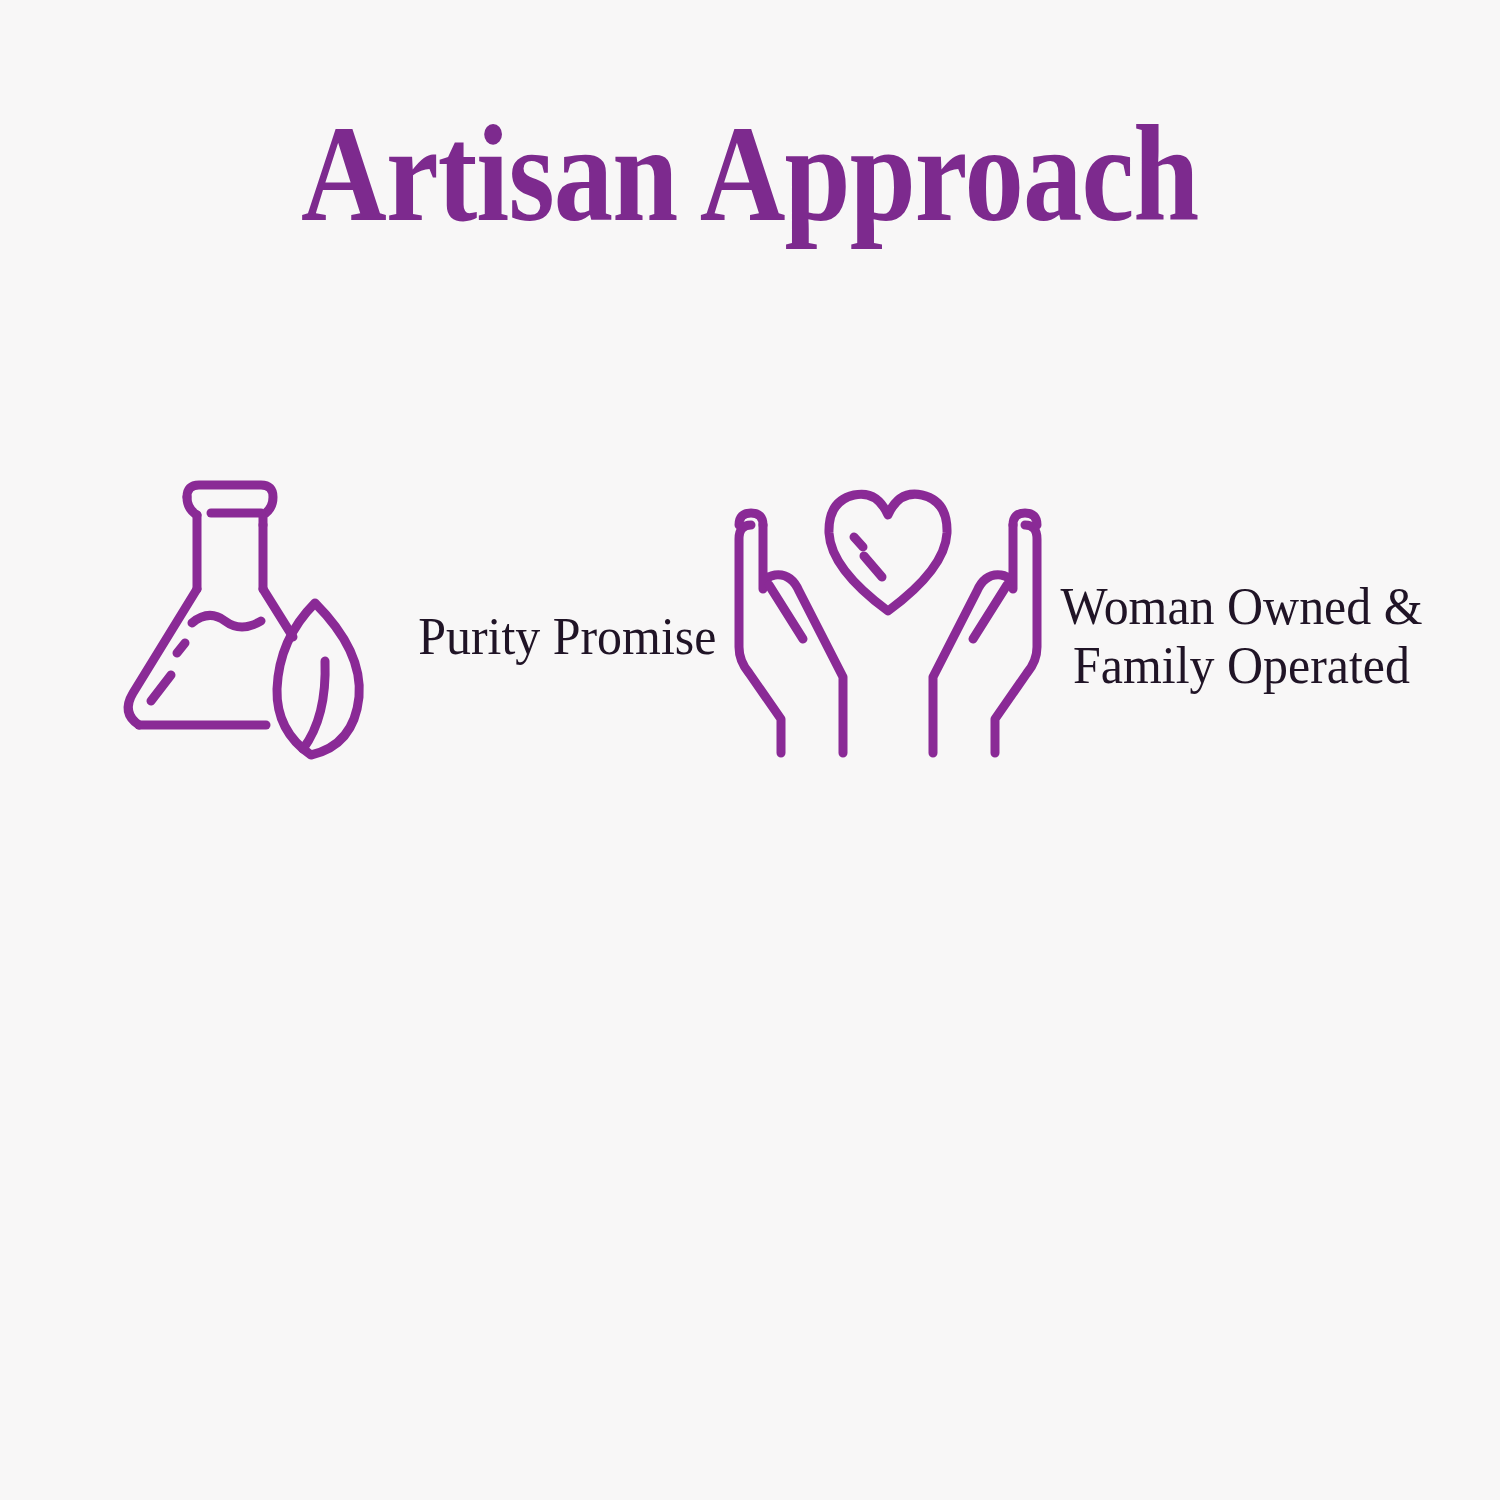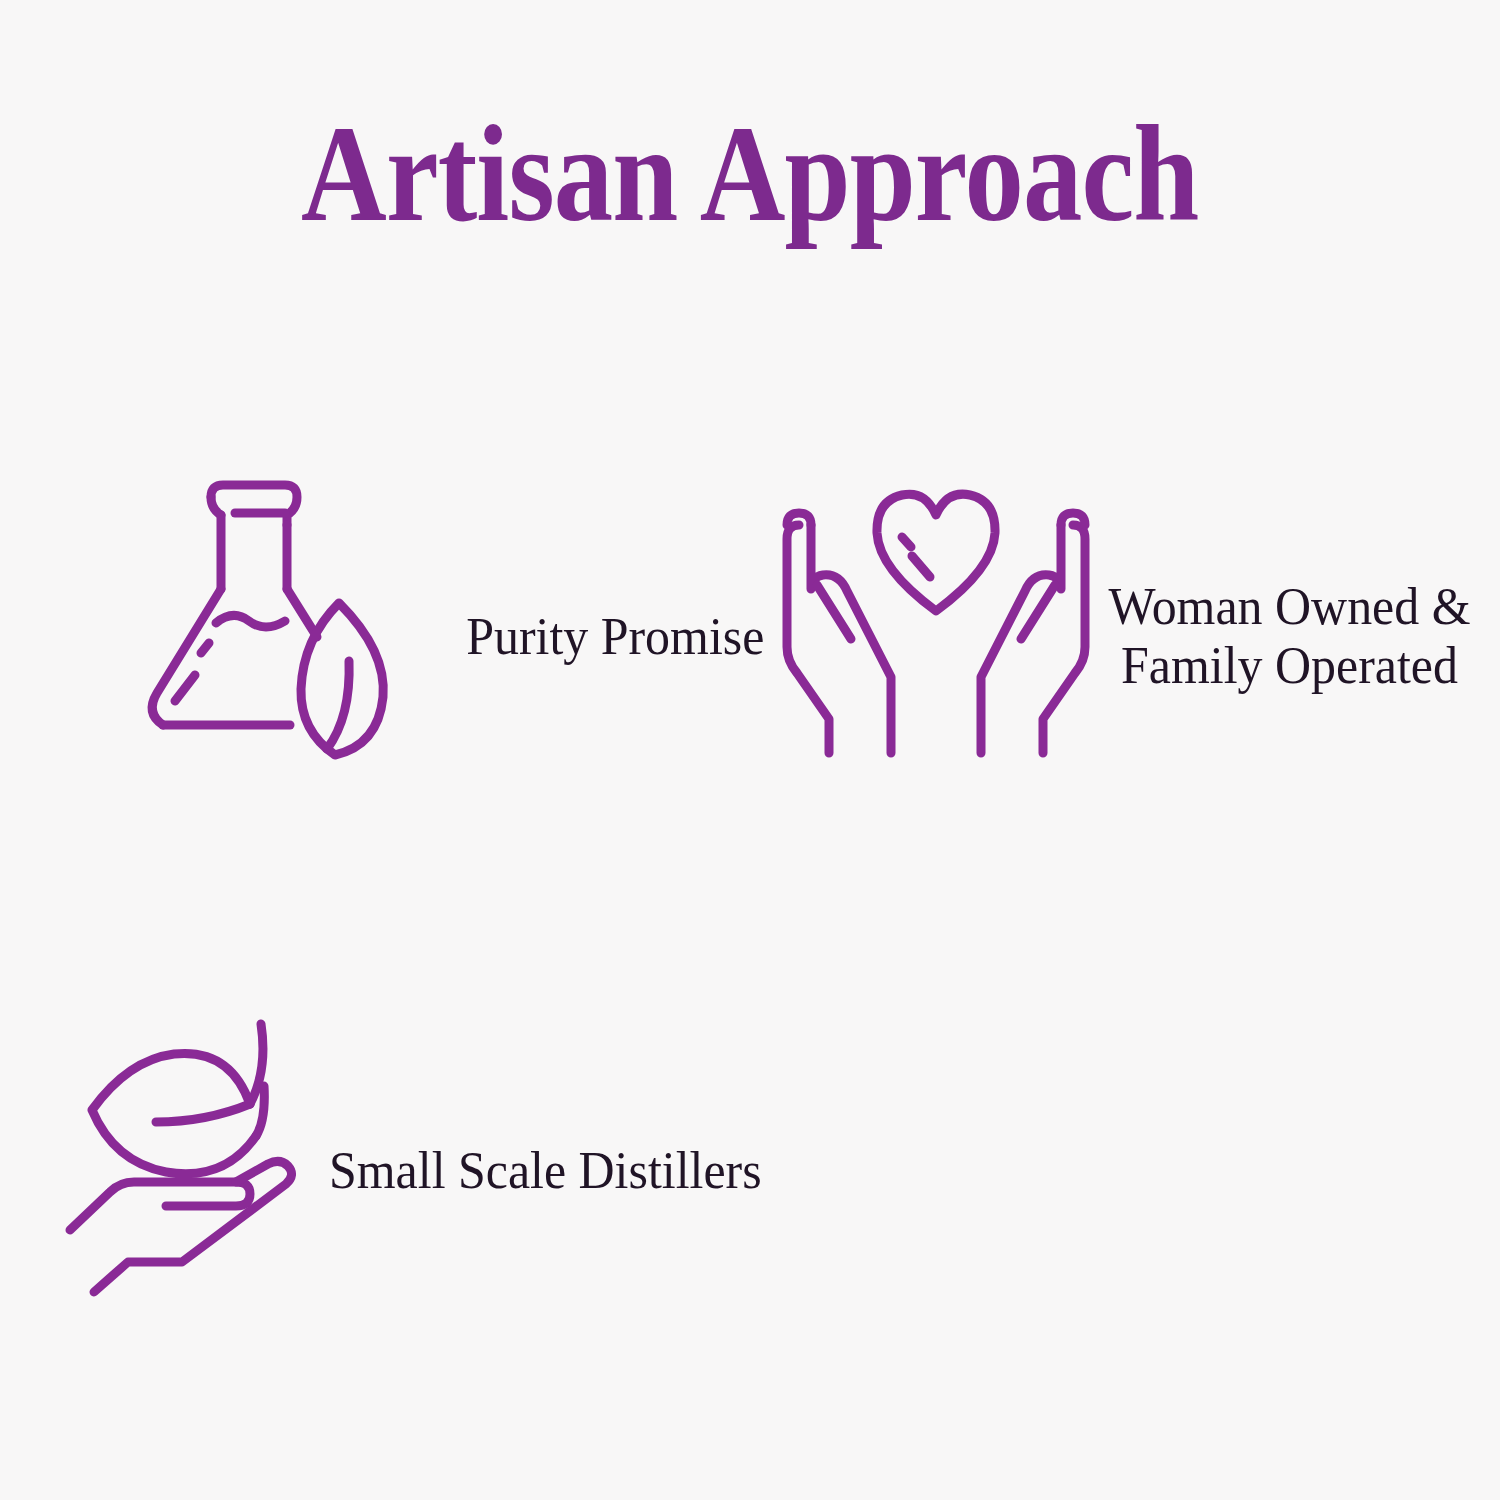--- a/index.html
+++ b/index.html
@@ -176,34 +176,16 @@
           <path class="ico-stroke" d="M290 52 L290 116 Q290 104 278 102 Q262 100 254 118 L210 204 L210 280"></path>
           <path class="ico-stroke" d="M284 112 L250 166"></path>
         </svg>
       </div>
       <div class="feature-label">
         <span class="line">Woman Owned &amp;</span>
         <span class="line">Family Operated</span>
       </div>
     </div>
 
-    <div class="feature cell-3 row-2">
-      <div class="feature-icon">
-        <svg width="250" height="280" viewBox="0 0 250 280" aria-hidden="true">
-
-          <path class="ico-stroke" d="M191 12 Q198 58 180 92"></path>
-          <path class="ico-stroke" d="M180 92 Q160 36 104 42 Q58 48 22 98 Q44 150 96 160 Q154 170 186 124"></path>
-          <path class="ico-stroke" d="M186 124 Q196 108 194 74"></path>
-
-          <path class="ico-stroke" d="M86 110 Q136 110 180 92"></path>
-
-          <path class="ico-stroke" d="M0 218 L40 180 Q50 170 64 170 L166 170 Q180 170 180 182 Q180 194 166 194 L96 194"></path>
-          <path class="ico-stroke" d="M166 170 L198 152 Q210 146 218 154 Q226 163 216 172 L112 250 L58 250 L24 280"></path>
-        </svg>
-      </div>
-      <div class="feature-label">
-        <span class="line">Small Scale Distillers</span>
-      </div>
-    </div>
 
 
   </div>
 </div>
 
 </body></html>

